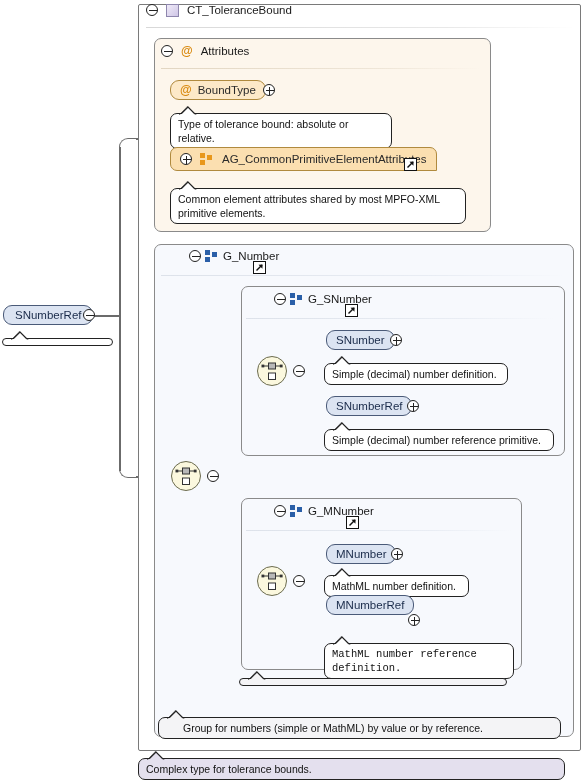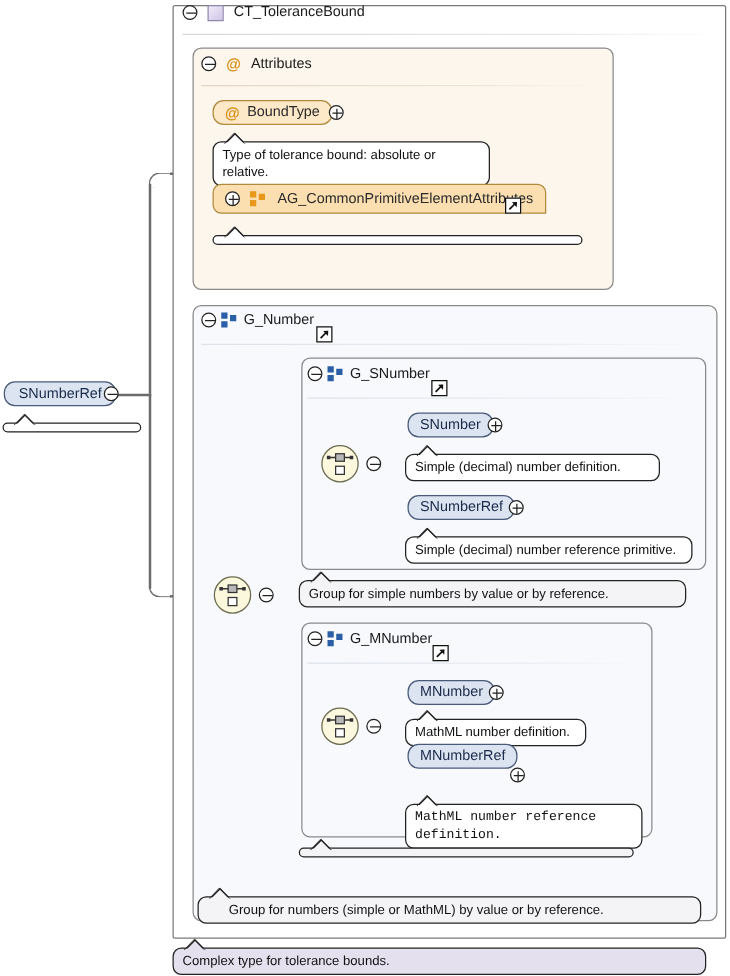--- a/index.html
+++ b/index.html
@@ -22,21 +22,21 @@
   .attr-panel{
     position:absolute;border:1.2px solid #8a8a8a;background:#fdf6ec;border-radius:7px;
   }
   .attr-head{position:absolute;display:flex;align-items:center;gap:8px;font-size:11.5px;color:#1a1a1a;}
   .attr-sep{position:absolute;height:1px;background:linear-gradient(to right,#e2d6c2,#efe6d8 70%,#fdf6ec);}
 
   
   .grp-panel{
     position:absolute;border:1.2px solid #8a8a8a;background:#f7f9fd;border-radius:7px;
   }
-  .grp-head{position:absolute;display:flex;align-items:center;gap:4px;font-size:11.5px;color:#1a1a1a;}
+  .grp-head{position:absolute;display:flex;align-items:center;gap:4px;font-size:11.5px;color:#1a1a1a;margin-left:28px;}
   .grp-sep{position:absolute;height:1px;background:linear-gradient(to right,#dde2ea,#e9edf4 70%,#f7f9fd);}
 
   
   .pill{
     position:absolute;display:flex;align-items:center;justify-content:center;
     border:1.3px solid #4a5a78;background:#dce4f2;border-radius:9px;
     font-size:11.5px;color:#1a2b4a;padding:0 9px;white-space:nowrap;height:20px;
   }
   
   .apill{
@@ -222,20 +222,21 @@
         <path d="M4.5 2.8 L8.6 2.6 L8.4 6.7 Z" fill="#111"></path>
       </svg>
   </div>
   <div class="ann" style="left:170px;top:188px;width:296px;">
     <span class="notch">
       <svg width="18" height="9" viewBox="0 0 18 9">
           <path d="M1 9 L9 1 L17 9" fill="#fff" stroke="#222" stroke-width="1.2"></path>
           <path d="M1 9 L17 9" stroke="#fff" stroke-width="2"></path>
         </svg>
     </span>
+    <span>Common element attributes shared by most MPFO-XML primitive elements.</span>
   </div>
 
   <div class="grp-panel" style="left:154px;top:244px;width:420px;height:493px;"></div>
   <div class="grp-head" style="left:161px;top:250px;">
     <span class="pm" style="position:relative;display:inline-block;">
       <i class="h"></i>
     </span>
     <span class="ico-grp">
       <span class="a"></span>
         <span class="b"></span>
@@ -297,21 +298,21 @@
     <i class="h"></i>
   </div>
 
   <div class="pill" style="left:326px;top:330px;">
     <span>SNumber</span>
   </div>
   <div class="pm" style="left:390px;top:334px;">
     <i class="h"></i>
       <i class="v"></i>
   </div>
-  <div class="ann" style="left:324px;top:363px;width:204px;">
+  <div class="ann" style="left:324px;top:363px;width:184px;">
     <span class="notch">
       <svg width="18" height="9" viewBox="0 0 18 9">
           <path d="M1 9 L9 1 L17 9" fill="#fff" stroke="#222" stroke-width="1.2"></path>
           <path d="M1 9 L17 9" stroke="#fff" stroke-width="2"></path>
         </svg>
     </span>
     <span>Simple (decimal) number definition.</span>
   </div>
 
   <div class="pill" style="left:326px;top:396px;">
@@ -324,29 +325,20 @@
   <div class="ann" style="left:324px;top:429px;width:230px;">
     <span class="notch">
       <svg width="18" height="9" viewBox="0 0 18 9">
           <path d="M1 9 L9 1 L17 9" fill="#fff" stroke="#222" stroke-width="1.2"></path>
           <path d="M1 9 L17 9" stroke="#fff" stroke-width="2"></path>
         </svg>
     </span>
     <span>Simple (decimal) number reference primitive.</span>
   </div>
 
-  <div class="ann faint" style="left:239px;top:464px;width:310px;">
-    <span class="notch">
-      <svg width="18" height="9" viewBox="0 0 18 9">
-          <path d="M1 9 L9 1 L17 9" fill="#f4f4f6" stroke="#222" stroke-width="1.2"></path>
-          <path d="M1 9 L17 9" stroke="#f4f4f6" stroke-width="2"></path>
-        </svg>
-    </span>
-    <span>Group for simple numbers by value or by reference.</span>
-  </div>
 
   <div class="grp-panel" style="left:241px;top:498px;width:281px;height:172px;"></div>
   <div class="grp-head" style="left:246px;top:505px;">
     <span class="pm" style="position:relative;display:inline-block;">
       <i class="h"></i>
     </span>
     <span class="ico-grp">
       <span class="a"></span>
         <span class="b"></span>
         <span class="c"></span>

